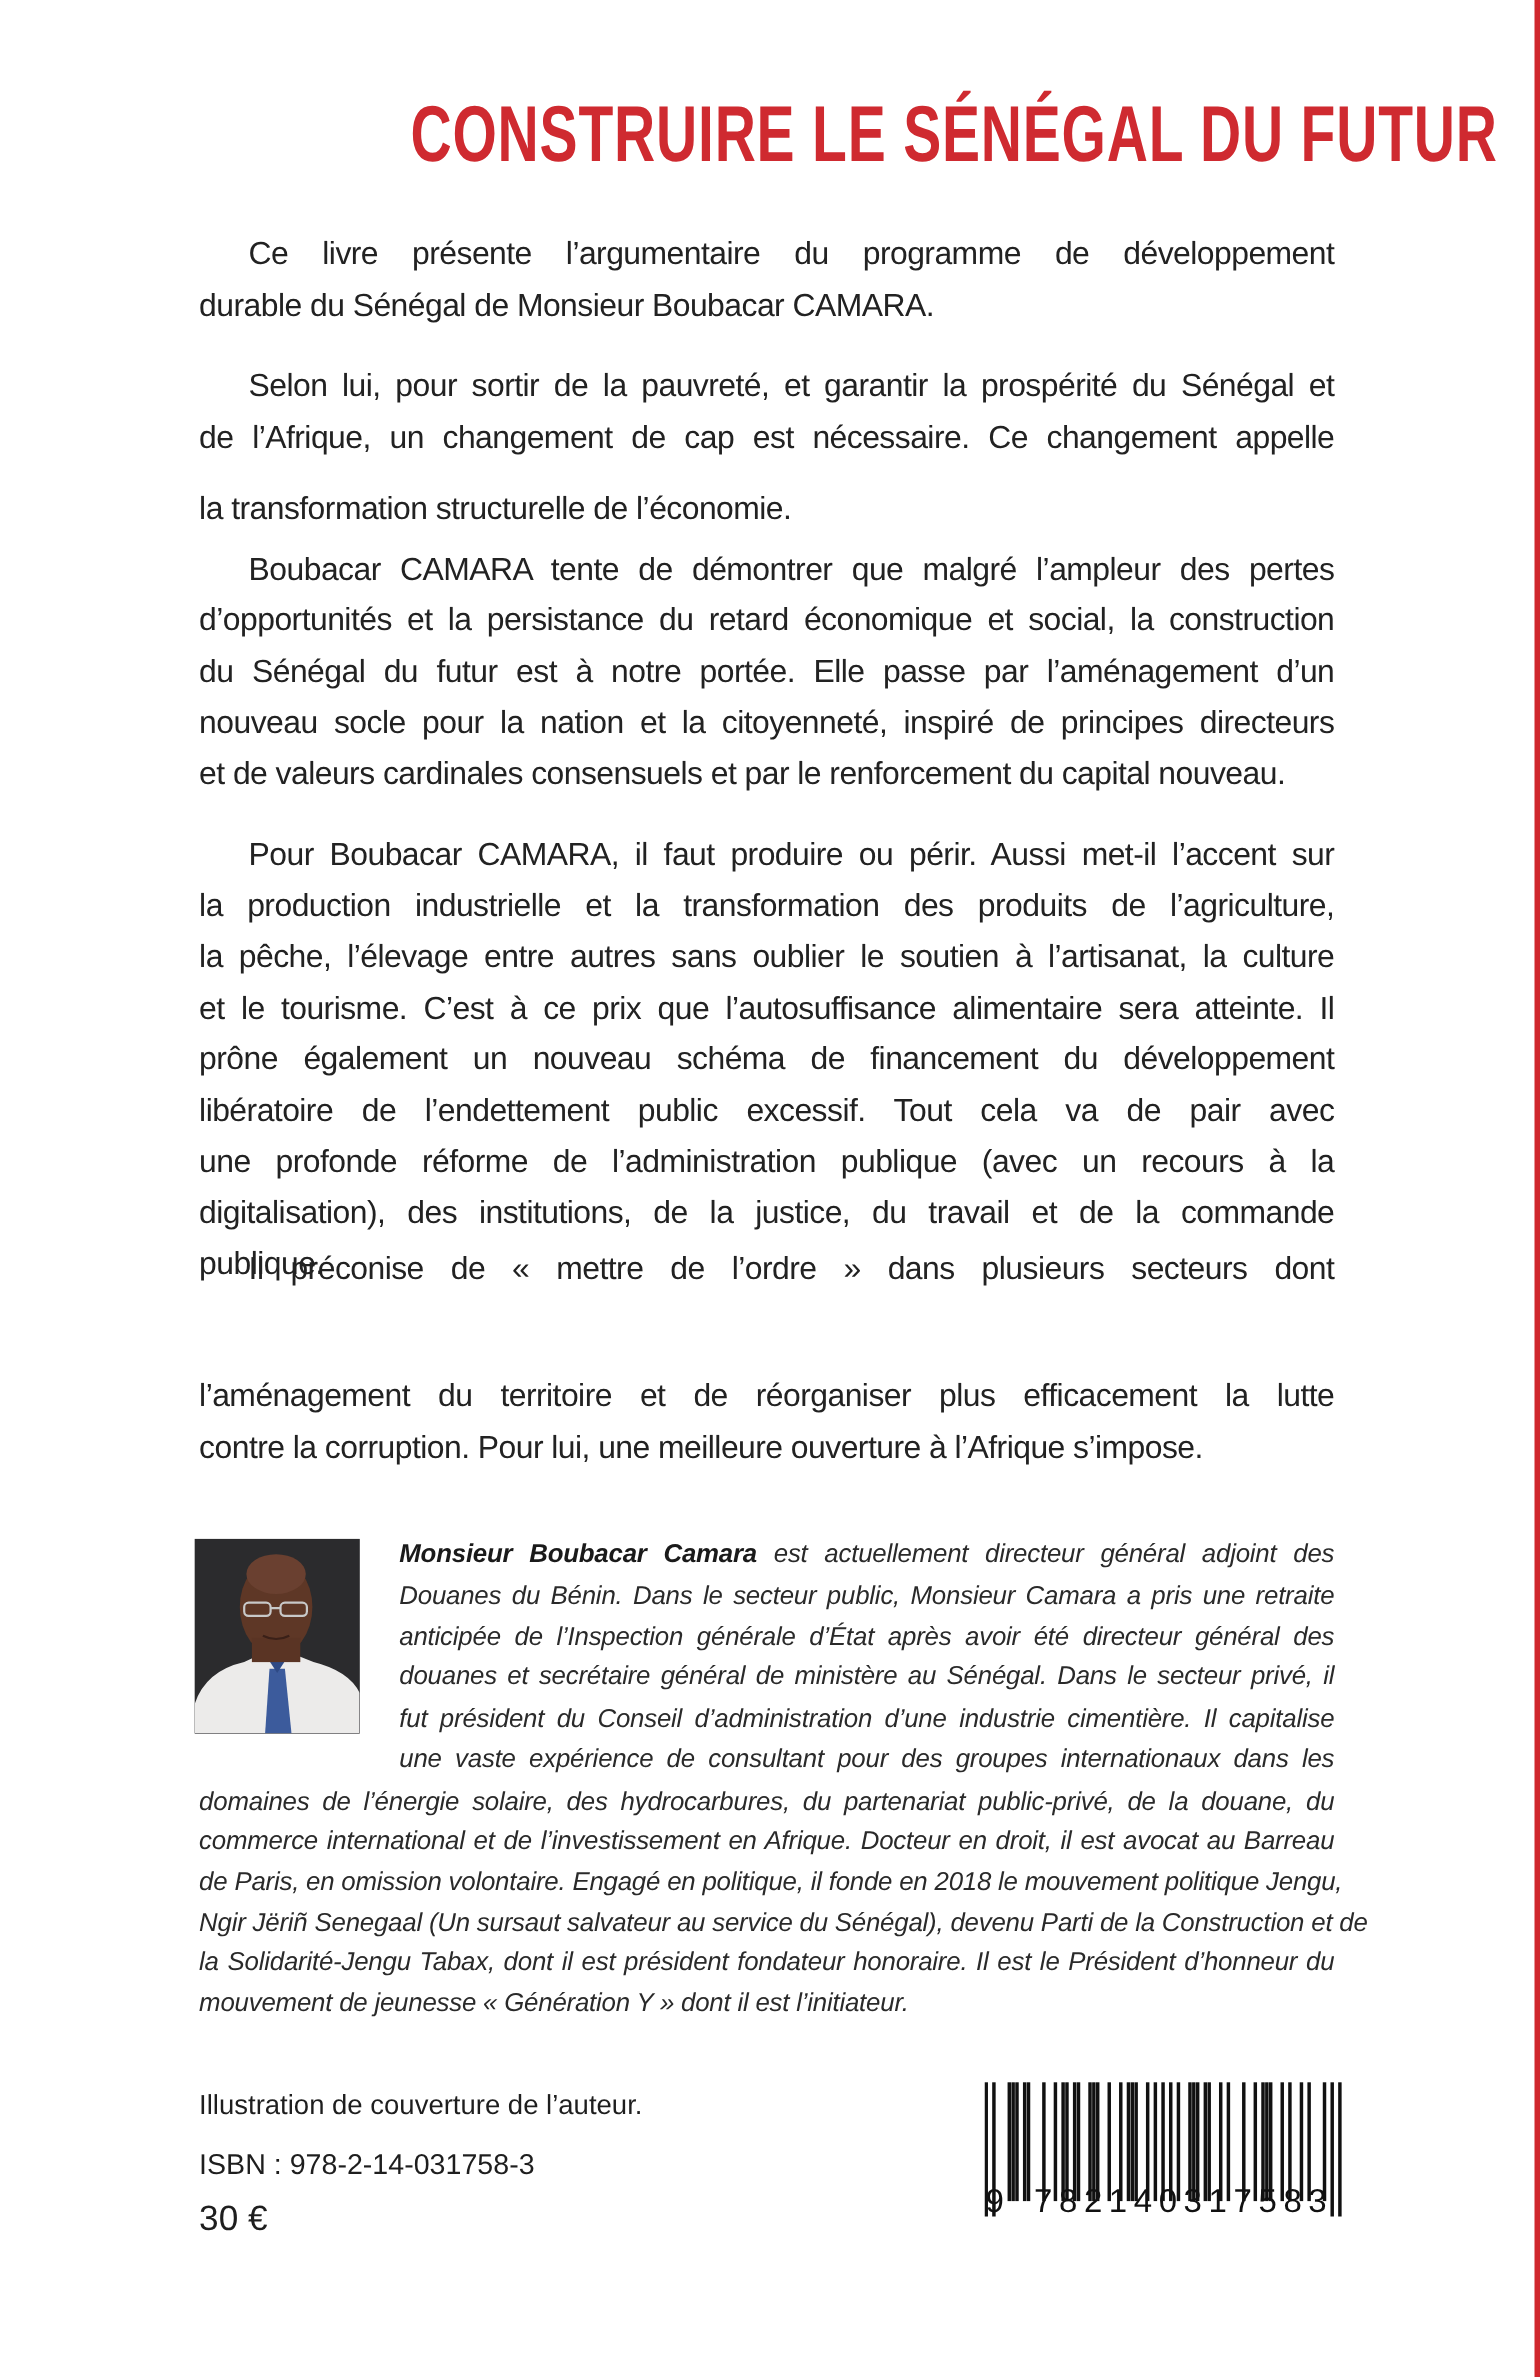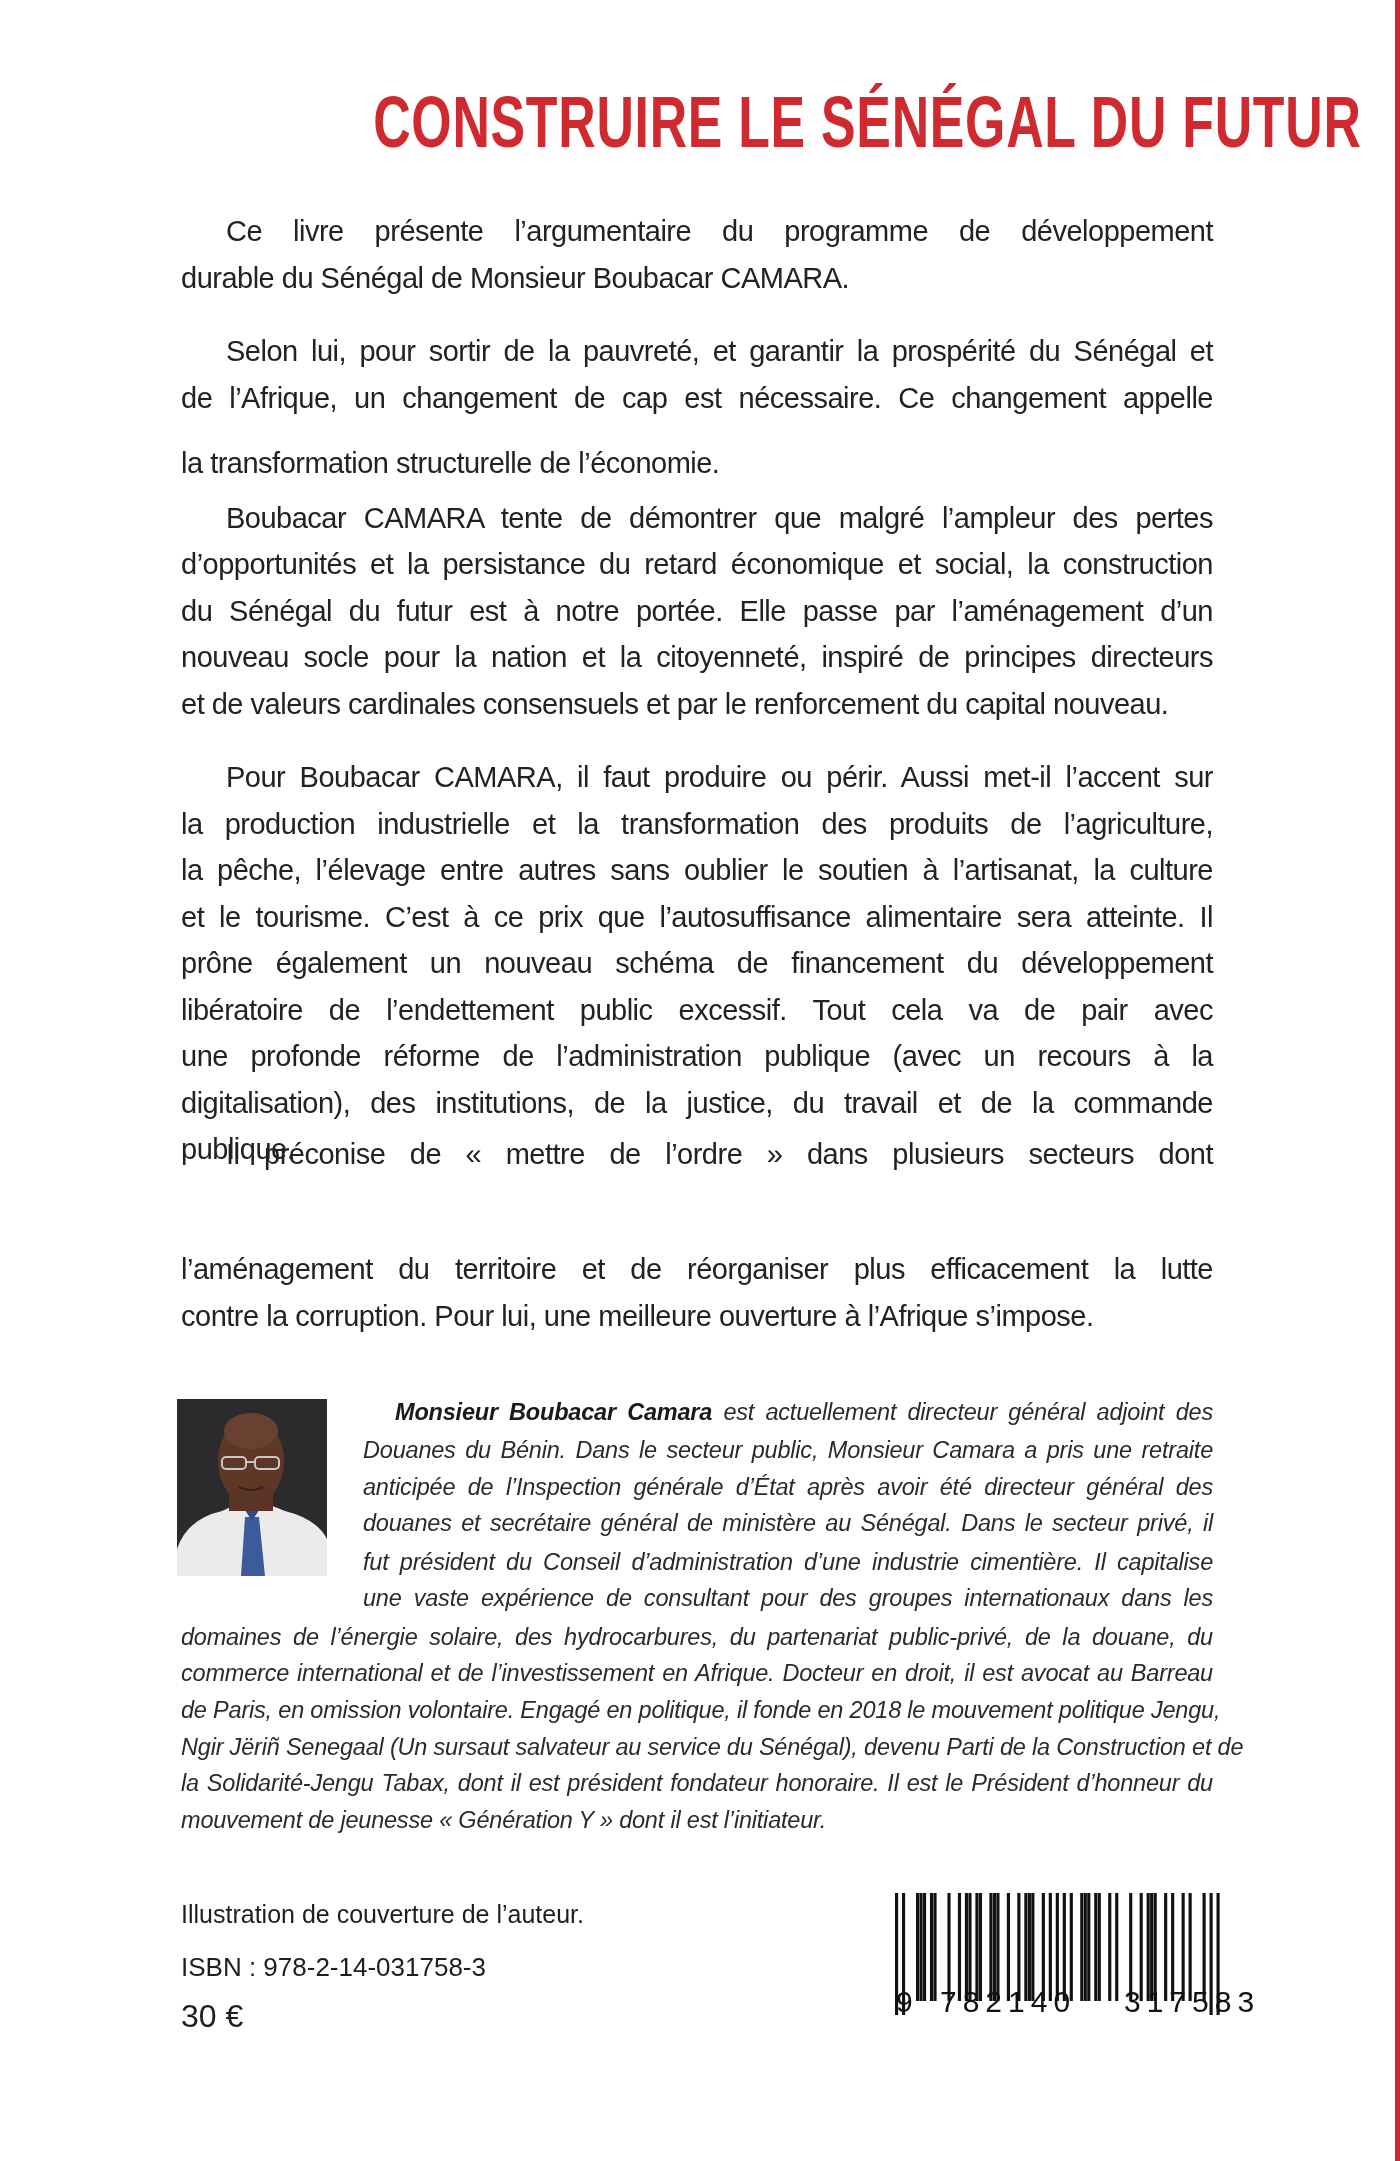--- a/index.html
+++ b/index.html
@@ -29,21 +29,21 @@
     position: absolute; left: 181px; width: 1032px;
     font-family: "Liberation Sans", sans-serif; font-style: italic; font-size: 23.5px; color: #2a2a2a;
     letter-spacing: -0.2px;
   }
   .bio .bline {
     position: absolute; left: 0; width: 1032px; height: 37px; line-height: 37px;
     white-space: nowrap; text-align: justify; text-align-last: justify;
   }
   .bio .bline.beside { left: 182px; width: 850px; }
   .bio .bline.last { text-align-last: left; }
-  .bio .name { font-weight: bold; color: #1a1a1a; margin-left: 32px; }
+  .bio .name { font-weight: bold; color: #1a1a1a; }
   .photo {
     position: absolute; left: 177px; top: 1399px; width: 150px; height: 177px;
     background: #2b2b2d; overflow: hidden;
   }
   .footer-text { position: absolute; left: 181px; font-family: "Liberation Sans", sans-serif; color: #1e1e1e; white-space: nowrap; }
   .credit { top: 1900px; font-size: 25px; }
   .isbn { top: 1952px; font-size: 26px; }
   .price { top: 1998px; font-size: 32px; }
   .barcode { position: absolute; left: 895px; top: 1890px; width: 325px; height: 135px; }
   .barcode-digits {
@@ -160,14 +160,14 @@
       <rect x="269.09" y="3" width="3.15" height="108" fill="#111"></rect>
       <rect x="276.08" y="3" width="3.15" height="108" fill="#111"></rect>
       <rect x="286.56" y="3" width="3.15" height="108" fill="#111"></rect>
       <rect x="293.55" y="3" width="3.15" height="108" fill="#111"></rect>
       <rect x="307.53" y="3" width="3.15" height="108" fill="#111"></rect>
       <rect x="314.52" y="3" width="3.15" height="122" fill="#111"></rect>
       <rect x="321.51" y="3" width="3.15" height="122" fill="#111"></rect>
     </svg>
   <div class="barcode-digits" style="left:896px; top:1985px;">9</div>
   <div class="barcode-digits" style="left:940px; top:1985px; letter-spacing:6px;text-align:center;">782140</div>
-  <div class="barcode-digits" style="left:1124px; top:1985px; letter-spacing:6px;">317583</div>
+  <div class="barcode-digits" style="left:1076px; top:1985px; letter-spacing:6px;">317583</div>
 </div>
 
 </body></html>

